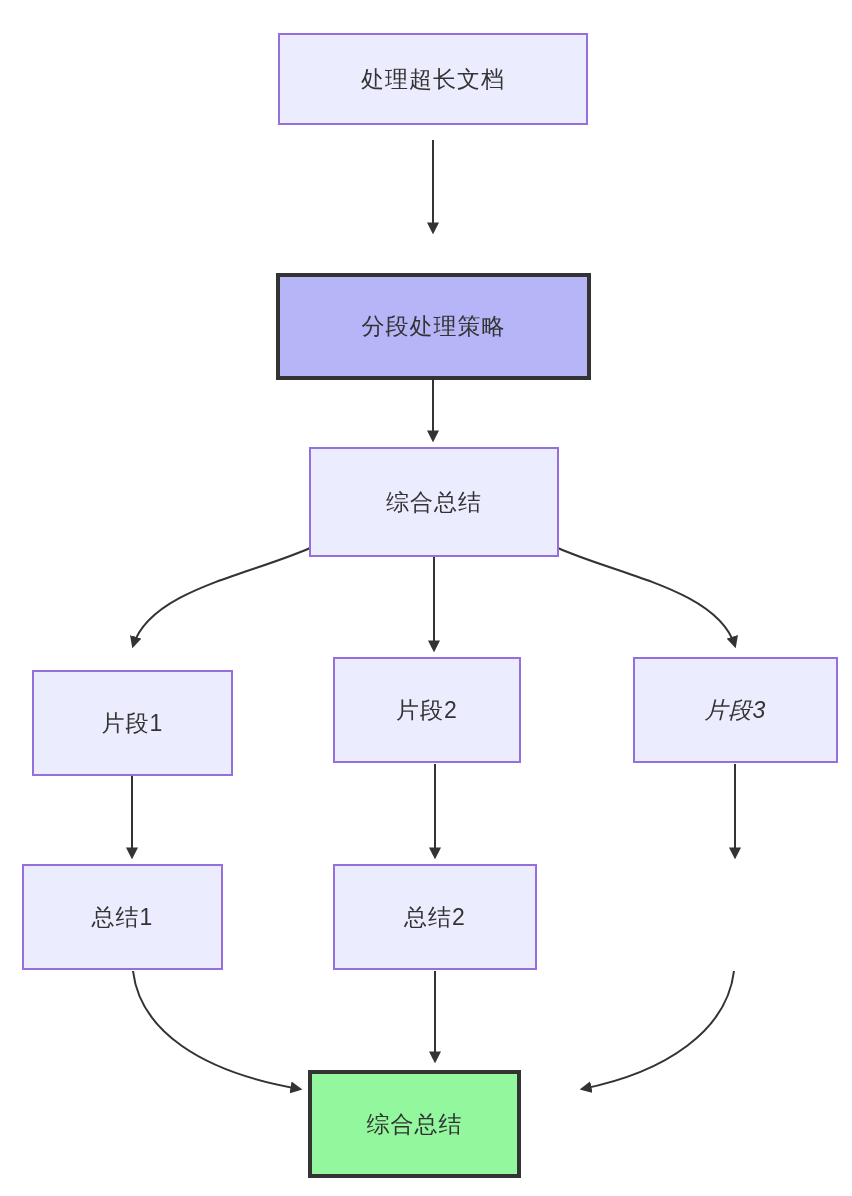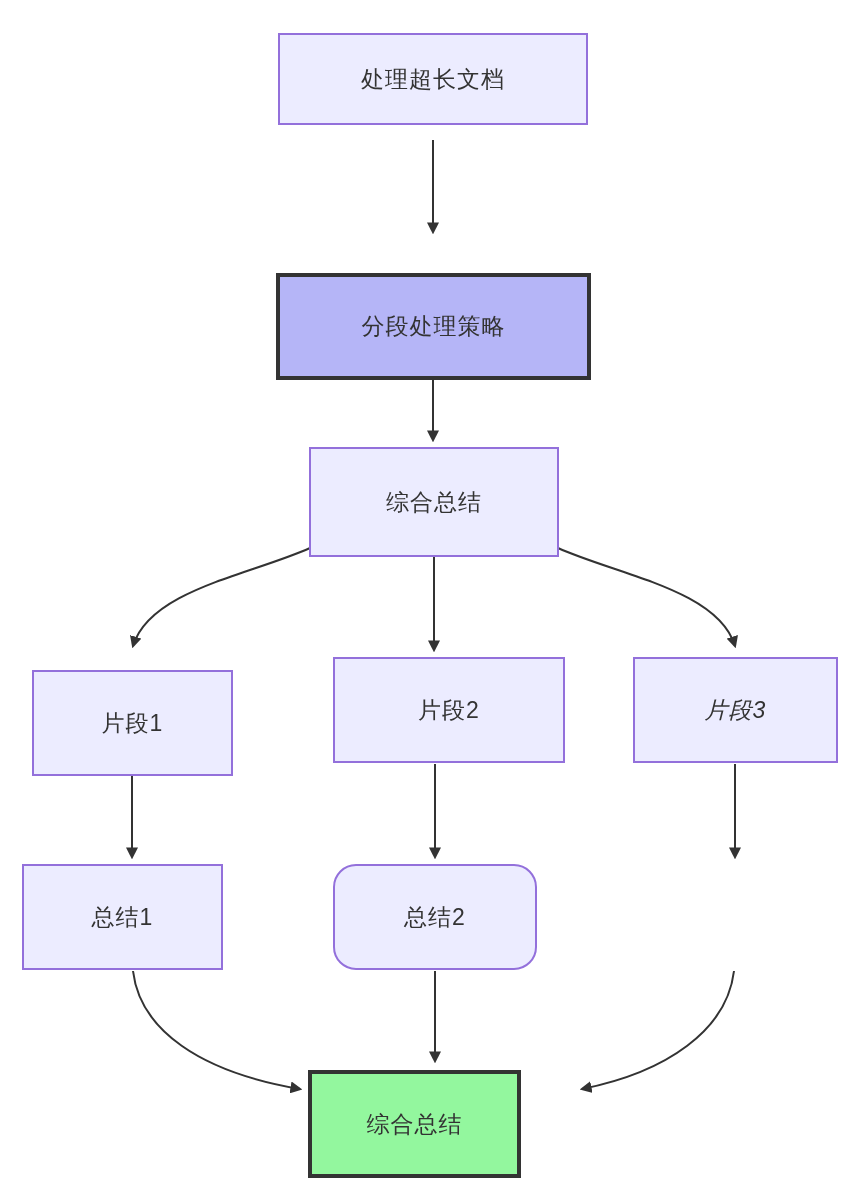--- a/index.html
+++ b/index.html
@@ -40,24 +40,24 @@
   }
   .node.green{
     background:var(--green-fill);
     border:4px solid var(--dark-border);
   }
   
   .n-start   {left:278px;top:33px;  width:310px;height:92px;}
   .n-strategy{left:276px;top:241px; width:315px;height:107px;}
   .n-doc     {left:309px;top:447px; width:250px;height:110px;}
   .n-seg1    {left:32px; top:657px; width:201px;height:106px;margin-top:13px;}
-  .n-seg2    {left:333px;top:657px; width:232px;height:106px;}
+  .n-seg2    {left:333px;top:657px; width:188px;height:106px;}
   .n-seg3    {left:633px;top:657px; width:205px;height:106px;font-style:italic;}
   .n-sum1    {left:22px; top:864px; width:201px;height:106px;}
-  .n-sum2    {left:333px;top:864px; width:204px;height:106px;border-radius:23px;}
+  .n-sum2    {left:333px;top:864px; width:204px;height:106px;}
   .n-sum3    {left:633px;top:864px; width:205px;height:106px;}
   .n-final   {left:308px;top:1070px;width:213px;height:108px;}
 </style>
 </head>
 <body>
 
 <div class="canvas">
 
   <svg class="edge-layer" width="852" height="1196" viewBox="0 0 852 1196" xmlns="http://www.w3.org/2000/svg">
     <defs>

